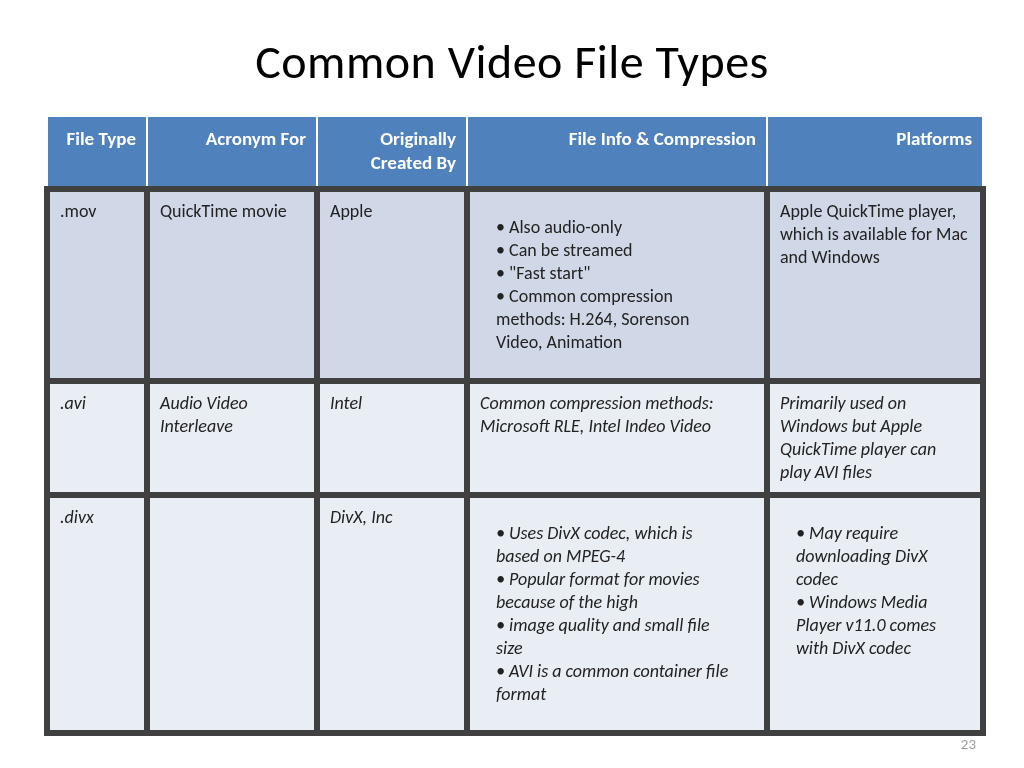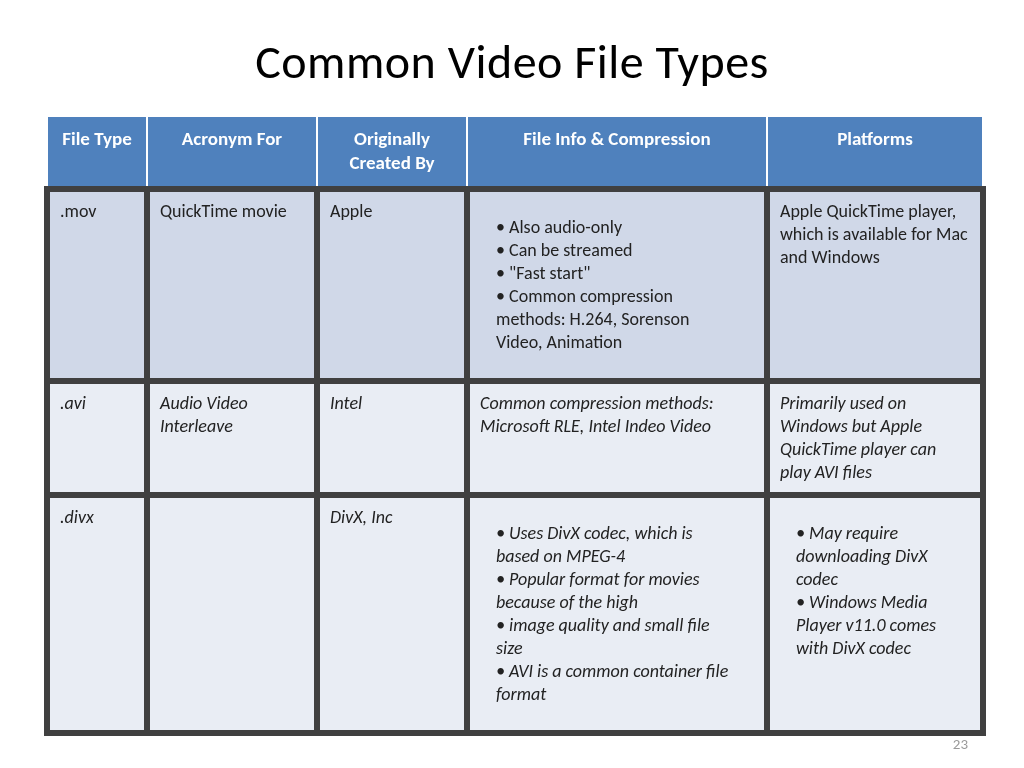--- a/index.html
+++ b/index.html
@@ -28,21 +28,21 @@
   table {
     width: 100%;
     border-collapse: collapse;
     table-layout: fixed;
     font-size: 18px;
     line-height: 1.28;
   }
   th {
     background: #4F81BD;
     color: #fff;
-    text-align: center;
+    text-align: right;
     font-weight: 700;
     padding: 10px 10px;
     vertical-align: top;
     border: 2px solid #fff;
     font-size: 19px;
   }
   td {
     padding: 8px 10px;
     vertical-align: top;
     border: 6px solid #404040;
@@ -58,21 +58,21 @@
   col.c-plat { width: 216px; }
   ul.bullets {
     margin: 16px; padding: 0 0 0 0;
     list-style: none;
   }
   ul.bullets li::before {
     content: "• ";
   }
   .page-num {
     position: absolute;
-    right: 56px;
+    right: 48px;
     bottom: 14px;
     font-size: 15px;
     color: #9a9a9a;
   }
 </style>
 </head>
 <body>
 
 <div class="slide">
   <h1 class="title">Common Video File Types</h1>

